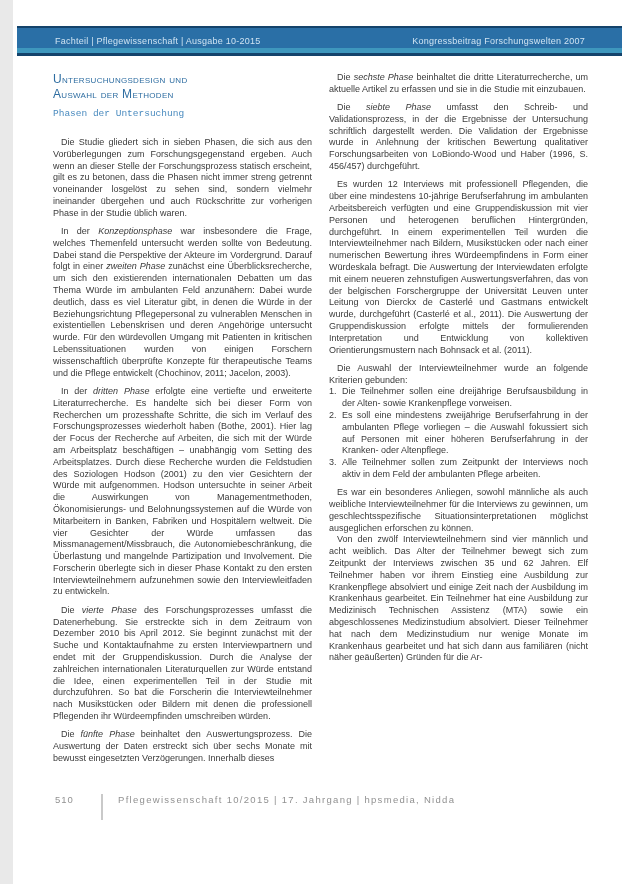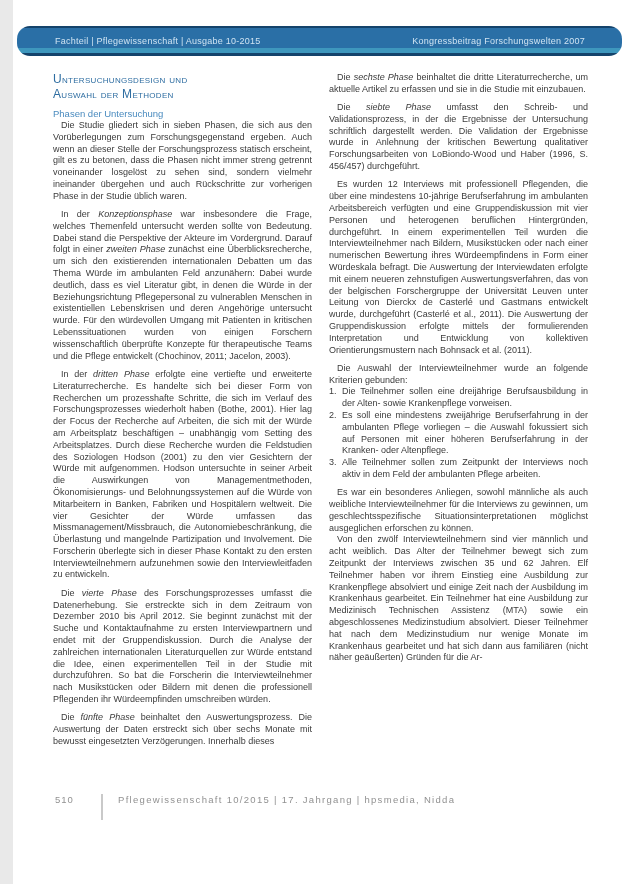--- a/index.html
+++ b/index.html
@@ -27,21 +27,20 @@
       var(--header_bar_accent, #3e97bd) 72%, var(--header_bar_accent, #3e97bd) 90%,
       var(--header_bar_top, #14436b) 90%, var(--header_bar_top, #14436b) 100%);
     display: flex;
     justify-content: space-between;
     align-items: center;
     padding: 0 37px 0 38px;
     box-sizing: border-box;
     color: var(--header_text, #cfe3f2);
     font-size: 9px;
     letter-spacing: 0.25px;
-    border-radius: 13px;
   }
   .content {
     position: absolute;
     top: 72px; left: 53px; right: 49px;
     display: flex;
     gap: 17px;
   }
   .col { flex: 1 1 0; min-width: 0; }
   .section-heading {
     font-variant: small-caps;
@@ -50,21 +49,22 @@
     color: var(--heading_blue, #2e6da1);
     letter-spacing: 0.3px;
     font-weight: normal;
     margin: 0 0 6px 0;
   }
   .section-heading.mt { margin-top: 7px; margin-bottom: 5px; }
   .sub-heading {
     font-size: 9.5px;
     color: var(--subheading_blue, #4a8bbf);
     font-weight: normal;
-    margin: 0 0 1px 0;
+    margin: 0 0 18px 0;
+    font-family: Liberation Mono, monospace;
   }
   .para {
     font-size: 9px;
     line-height: 11.8px;
     text-align: justify;
     color: var(--body_text, #3b3b3b);
     margin: 0 0 6.5px 0;
     text-indent: 8px;
   }
   .para.noindent { text-indent: 0; }

